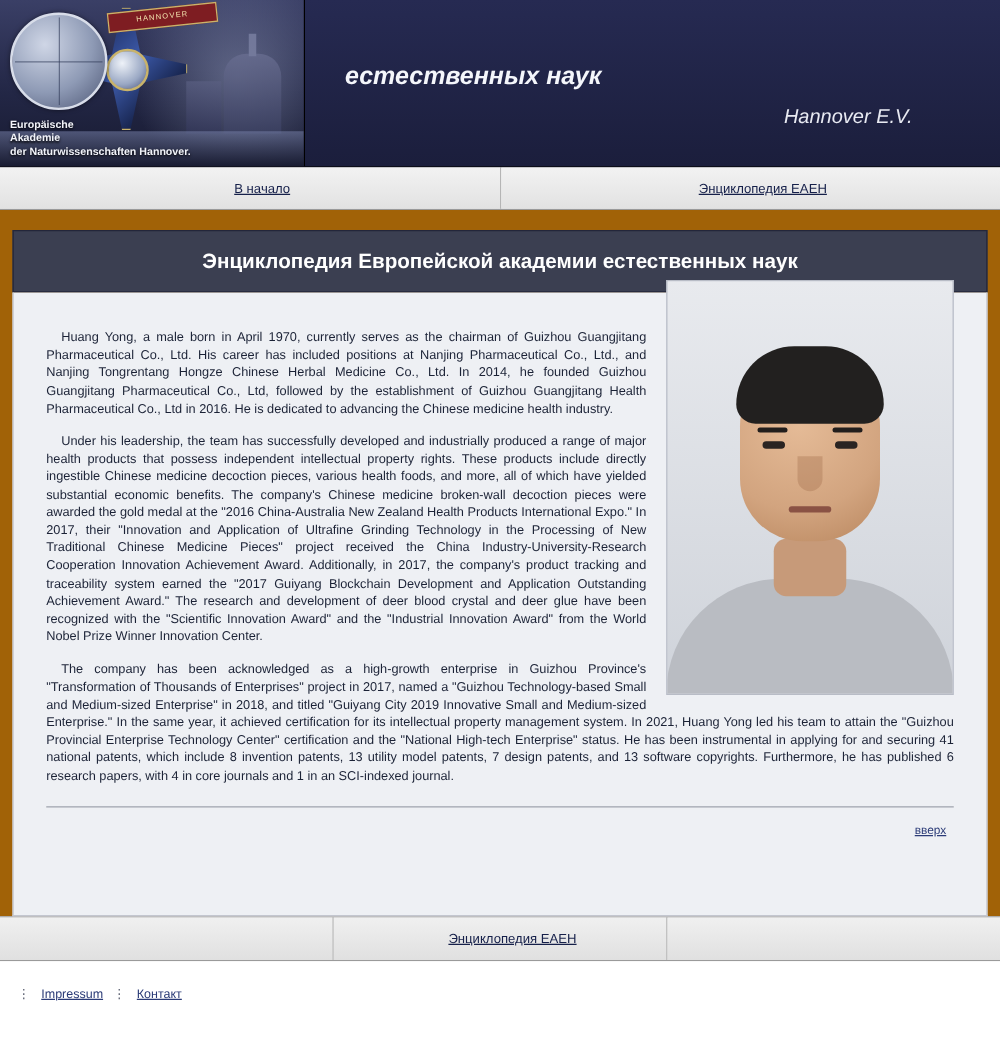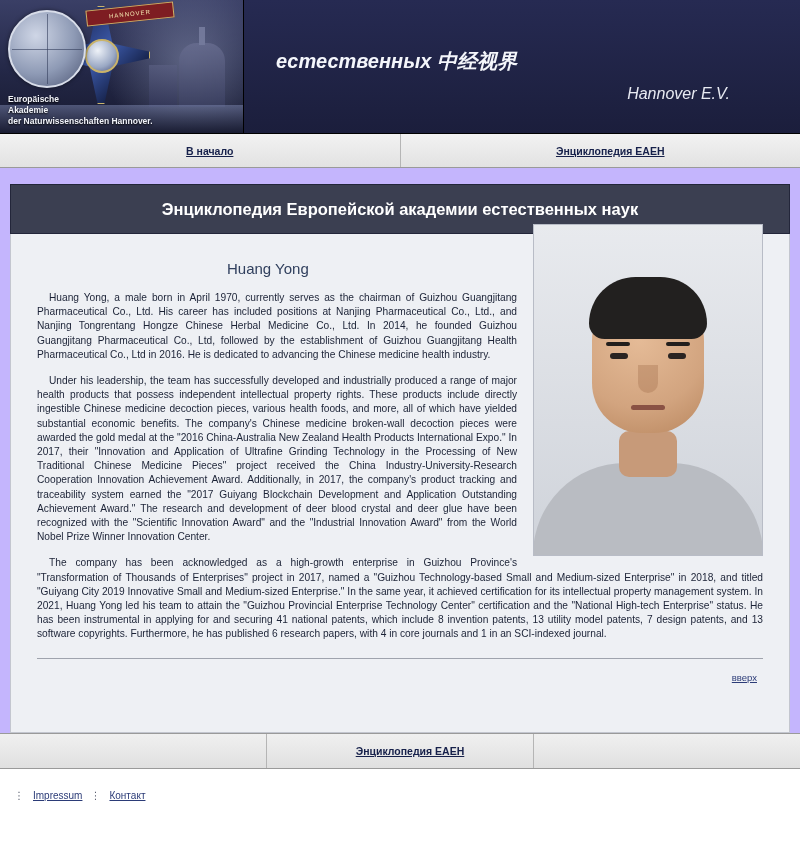--- a/index.html
+++ b/index.html
@@ -198,30 +198,30 @@
     flex: 1;
     display: flex;
     align-items: center;
     justify-content: center;
     border-right: 1px solid #b5b5b5;
     background: linear-gradient(180deg, #f2f2f2 0%, #e2e2e2 100%);
   }
   .nav-cell:last-child { border-right: none; }
   .nav-cell a {
     font-size: 10.5px;
-    font-weight: bold;
+    font-weight: normal;
     color: #16204a;
     text-decoration: underline;
     padding-left: 20px;
   }
 
   
   .content-frame {
     padding: 16px 10px 0 10px;
-    background: #c4b5fd;
+    background: #a16207;
   }
   .title-bar {
     height: 48px;
     background: #3b3f51;
     border: 1px solid #23263a;
     display: flex;
     align-items: center;
     justify-content: center;
   }
   .title-bar h2 {
@@ -424,21 +424,21 @@
       <div class="logo-ribbon">HANNOVER</div>
       <div class="logo-caption">
         <div>Europäische</div>
         <div>Akademie</div>
         <div>der Naturwissenschaften Hannover.</div>
       </div>
     </div>
     <div class="header-title">
       <h1>
         <br>
-        <span>естественных 中经视界</span>
+        <span>естественных наук</span>
       </h1>
       <div class="header-sub">Hannover E.V.</div>
     </div>
   </div>
 
   <div class="navbar">
     <div class="nav-cell">
       <a href="#">В начало</a>
     </div>
     <div class="nav-cell">
@@ -460,21 +460,20 @@
         <div class="pt-head"></div>
         <div class="pt-hair"></div>
         <div class="pt-brow l"></div>
         <div class="pt-brow r"></div>
         <div class="pt-eye l"></div>
         <div class="pt-eye r"></div>
         <div class="pt-nose"></div>
         <div class="pt-mouth"></div>
       </div>
 
-      <div class="person-name">Huang Yong</div>
 
       <div class="article">
         <p>Huang Yong, a male born in April 1970, currently serves as the chairman of Guizhou Guangjitang Pharmaceutical Co., Ltd. His career has included positions at Nanjing Pharmaceutical Co., Ltd., and Nanjing Tongrentang Hongze Chinese Herbal Medicine Co., Ltd. In 2014, he founded Guizhou Guangjitang Pharmaceutical Co., Ltd, followed by the establishment of Guizhou Guangjitang Health Pharmaceutical Co., Ltd in 2016. He is dedicated to advancing the Chinese medicine health industry.</p>
         <p>Under his leadership, the team has successfully developed and industrially produced a range of major health products that possess independent intellectual property rights. These products include directly ingestible Chinese medicine decoction pieces, various health foods, and more, all of which have yielded substantial economic benefits. The company's Chinese medicine broken-wall decoction pieces were awarded the gold medal at the "2016 China-Australia New Zealand Health Products International Expo." In 2017, their "Innovation and Application of Ultrafine Grinding Technology in the Processing of New Traditional Chinese Medicine Pieces" project received the China Industry-University-Research Cooperation Innovation Achievement Award. Additionally, in 2017, the company's product tracking and traceability system earned the "2017 Guiyang Blockchain Development and Application Outstanding Achievement Award." The research and development of deer blood crystal and deer glue have been recognized with the "Scientific Innovation Award" and the "Industrial Innovation Award" from the World Nobel Prize Winner Innovation Center.</p>
         <p>The company has been acknowledged as a high-growth enterprise in Guizhou Province's "Transformation of Thousands of Enterprises" project in 2017, named a "Guizhou Technology-based Small and Medium-sized Enterprise" in 2018, and titled "Guiyang City 2019 Innovative Small and Medium-sized Enterprise." In the same year, it achieved certification for its intellectual property management system. In 2021, Huang Yong led his team to attain the "Guizhou Provincial Enterprise Technology Center" certification and the "National High-tech Enterprise" status. He has been instrumental in applying for and securing 41 national patents, which include 8 invention patents, 13 utility model patents, 7 design patents, and 13 software copyrights. Furthermore, he has published 6 research papers, with 4 in core journals and 1 in an SCI-indexed journal.</p>
       </div>
 
       <hr class="rule">
 
       <div class="top-link">

